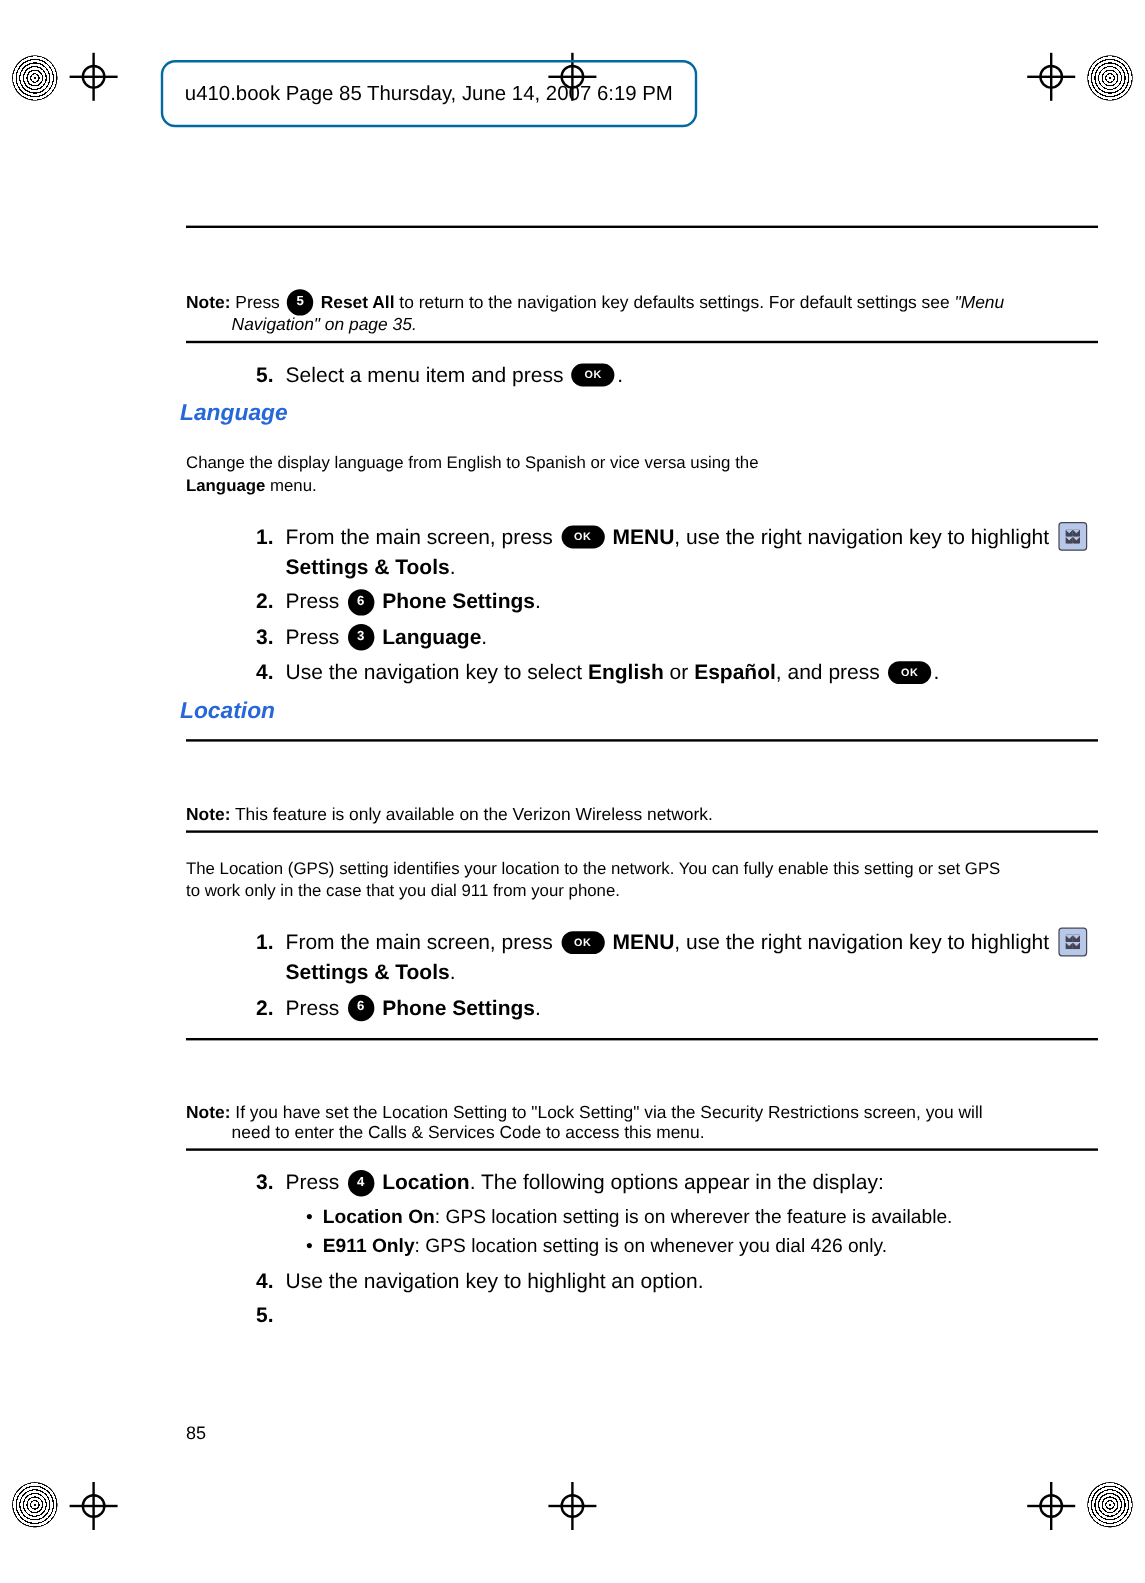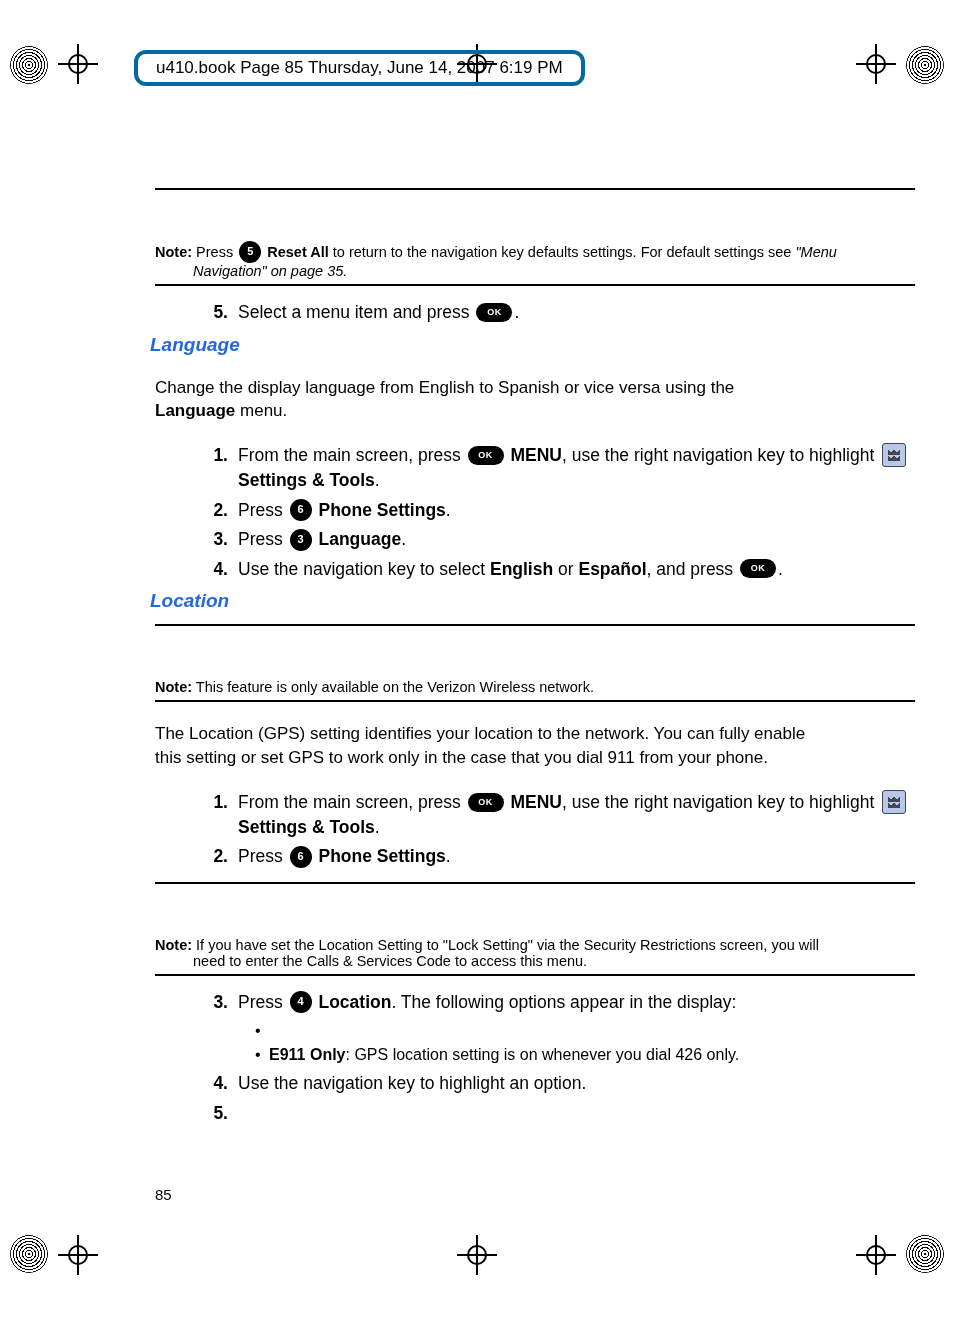--- a/index.html
+++ b/index.html
@@ -24,23 +24,23 @@
     width: 40px;
     height: 40px;
   }
   .cross::before { content:''; position:absolute; left:19px; top:0; width:2px; height:40px; background:#000;}
   .cross::after { content:''; position:absolute; top:19px; left:0; height:2px; width:40px; background:#000;}
   .cross .ring { position:absolute; left:10px; top:10px; width:20px; height:20px; border:2px solid #000; border-radius:50%; box-sizing:border-box;}
   .header-box {
     position: absolute;
     top: 50px;
     left: 134px;
-    border: 4px solid #0369a1;
+    border: 2px solid #0369a1;
     border-radius: 12px;
-    padding: 4px 18px;
+    padding: 16px 18px;
     font-size: 17px;
   }
   .content {
     position: absolute;
     top: 188px;
     left: 155px;
     width: 760px;
   }
   .rule { border-top: 2px solid #000; margin: 0; }
   .note {
@@ -61,21 +61,21 @@
   }
   .step-num {
     font-weight: bold;
     width: 28px;
     flex-shrink: 0;
     text-align: right;
     margin-right: 10px;
   }
   .step-body { flex: 1; }
   .para {
-    font-size: 17px;
+    font-size: 14px;
     line-height: 1.4;
     margin: 20px 0;
   }
   .section-head {
     color: #2668d9;
     font-weight: bold;
     font-style: italic;
     font-size: 19px;
     margin: 8px 0 6px -5px;
   }
@@ -256,20 +256,21 @@
   <div style="height:10px"></div>
 
   <div class="step-row">
     <div class="step-num">3.</div>
     <div class="step-body">
       <span>Press </span><span class="icon-circle">4</span><b> Location</b><span>. The following options appear in the display:</span>
     </div>
   </div>
   <div class="bullet-row">
     <div class="dot">•</div>
+    <div><b>Location On</b><span>: GPS location setting is on wherever the feature is available.</span></div>
   </div>
   <div class="bullet-row">
     <div class="dot">•</div>
     <div><b>E911 Only</b><span>: GPS location setting is on whenever you dial 426 only.</span></div>
   </div>
   <div class="step-row">
     <div class="step-num">4.</div>
     <div class="step-body">Use the navigation key to highlight an option.</div>
   </div>
   <div class="step-row">

